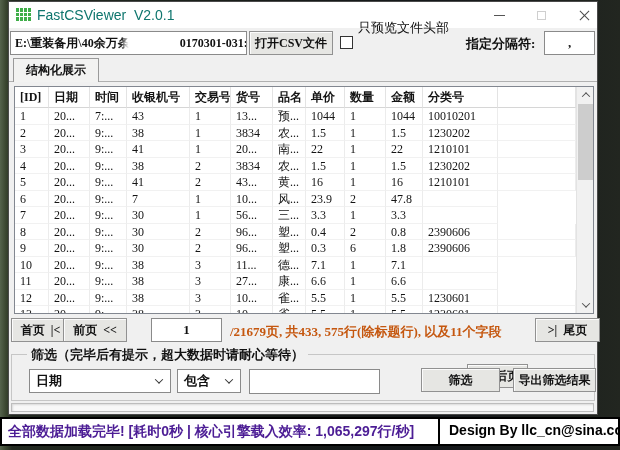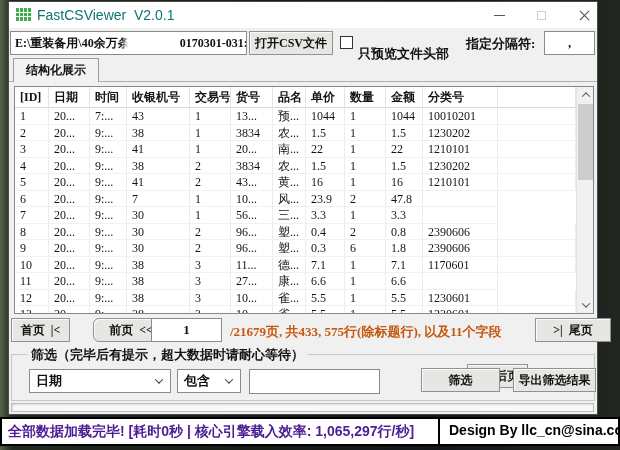--- a/index.html
+++ b/index.html
@@ -30,21 +30,21 @@
   .field { position:absolute; background:#fff; border:1px solid #8a8a8a; }
   .btn { position:absolute; height:24px; background:#e6e6e3; border:1px solid #919191;
     box-shadow:inset 1px 1px 0 #fbfbfb; display:flex; align-items:center; justify-content:center;
     font-weight:bold; font-size:12px; color:#111; white-space:pre; }
   .path-field { left:1px; top:29px; width:237px; height:24px; font-weight:bold; font-size:12px;
     line-height:22px; padding-left:4px; white-space:nowrap; overflow:hidden; color:#111; }
   .redaction { display:inline-block; vertical-align:middle; width:54px; height:15px; background:#fff;
     border-radius:8px; box-shadow:0 0 5px 4px #ffffff; margin:0 -2px; }
   .open-btn { left:240px; top:29px; width:84px; }
   .checkbox { position:absolute; left:331px; top:34px; width:13px; height:13px; background:#fff; border:1px solid #333; }
-  .cb-label { position:absolute; left:349px; top:43px; font-weight:bold; font-size:13px; color:#111; }
+  .cb-label { position:absolute; left:349px; top:17px; font-weight:normal; font-size:13px; color:#111; }
   .sep-label { position:absolute; left:457px; top:33px; font-weight:bold; font-size:13px; color:#111; }
   .sep-field { left:535px; top:29px; width:51px; height:24px; text-align:center; font-weight:bold;
     font-size:13px; line-height:22px; color:#111; }
   
   .tab { position:absolute; display:flex; align-items:center; justify-content:center;
     font-weight:bold; font-size:12px; color:#111; border:1px solid #9a9a9a; border-bottom:none;text-align:center; }
   .tab.active { left:4px; top:56px; width:86px; height:24px; background:#f2f2f1; z-index:3; }
   .tab.inactive { left:90px; top:59px; width:98px; height:21px; background:#ebebe8; z-index:1;margin-top:40px; }
   .tabpage { position:absolute; left:0px; top:79px; width:588px; height:334px; border-top:1px solid #b0b0b0; z-index:2; }
   
@@ -59,26 +59,26 @@
     border-bottom:1px solid #d6d6d6; }
   .vscroll { position:absolute; right:0; top:0; bottom:0; width:17px; background:#f1f1f1; border-left:1px solid #e3e3e3; }
   .sbtn { position:absolute; left:0; width:17px; height:16px; display:flex; align-items:center; justify-content:center; }
   .sbtn.up { top:0; } .sbtn.down { bottom:0; }
   .chev { display:inline-block; width:6px; height:6px; border-right:1.6px solid #505050; border-bottom:1.6px solid #505050; }
   .chev.up { transform:rotate(-135deg) translate(-1px,-1px); }
   .chev.down { transform:rotate(45deg) translate(-1px,-1px); }
   .thumb { position:absolute; left:1px; top:17px; width:15px; height:76px; background:#cdcdcd; }
   
   .pg-first { left:2px;  top:316px; width:59px; }
-  .pg-prev  { left:84px; top:316px; width:76px;border-radius:6px; }
+  .pg-prev  { left:54px; top:316px; width:64px; }
   .pg-input { left:142px; top:316px; width:71px; height:24px; text-align:center; font-weight:bold;
     font-size:13px; line-height:22px; color:#111; }
   .pg-info  { position:absolute; left:221px; top:321px; font-weight:bold; font-size:13px; color:#c5570f; white-space:nowrap; }
   .pg-next  { left:458px; top:316px; width:61px;margin-top:46px; }
-  .pg-last  { left:526px; top:316px; width:76px; }
+  .pg-last  { left:526px; top:316px; width:65px; }
   
   .group { position:absolute; left:2px; top:352px; width:584px; height:47px; border:1px solid #c6c6c6; }
   .group-label { position:absolute; left:18px; top:344px; padding:0 4px; background:#f0f0f0;
     font-weight:bold; font-size:13px; color:#111; z-index:4; }
   .combo { position:absolute; top:367px; height:24px; background:#fff; border:1px solid #8a8a8a;
     font-weight:bold; font-size:13px; color:#111; line-height:22px; padding-left:6px; }
   .combo .chev { position:absolute; right:8px; top:8px; border-color:#333; }
   .combo-field { left:20px; width:142px; }
   .combo-op { left:168px; width:64px; }
   .flt-input { left:240px; top:367px; width:131px; height:25px; }
@@ -283,21 +283,20 @@
               <div class="cell">10</div>
               <div class="cell">20...</div>
               <div class="cell">9:...</div>
               <div class="cell">38</div>
               <div class="cell">3</div>
               <div class="cell">11...</div>
               <div class="cell">德...</div>
               <div class="cell">7.1</div>
               <div class="cell">1</div>
               <div class="cell">7.1</div>
-              <div class="cell">1170601</div>
               <div class="cell"></div>
             </div>
             <div class="trow">
               <div class="cell">11</div>
               <div class="cell">20...</div>
               <div class="cell">9:...</div>
               <div class="cell">38</div>
               <div class="cell">3</div>
               <div class="cell">27...</div>
               <div class="cell">康...</div>

